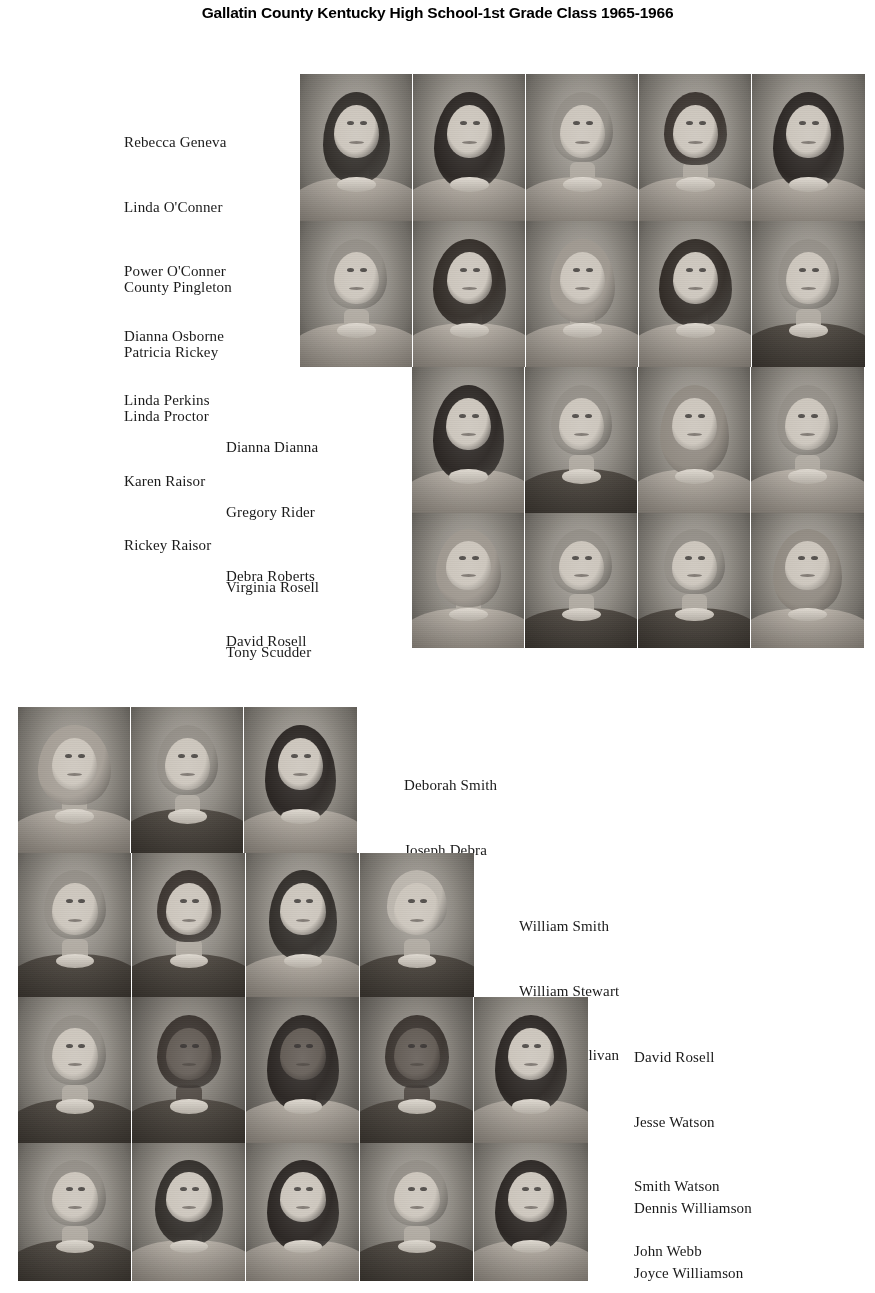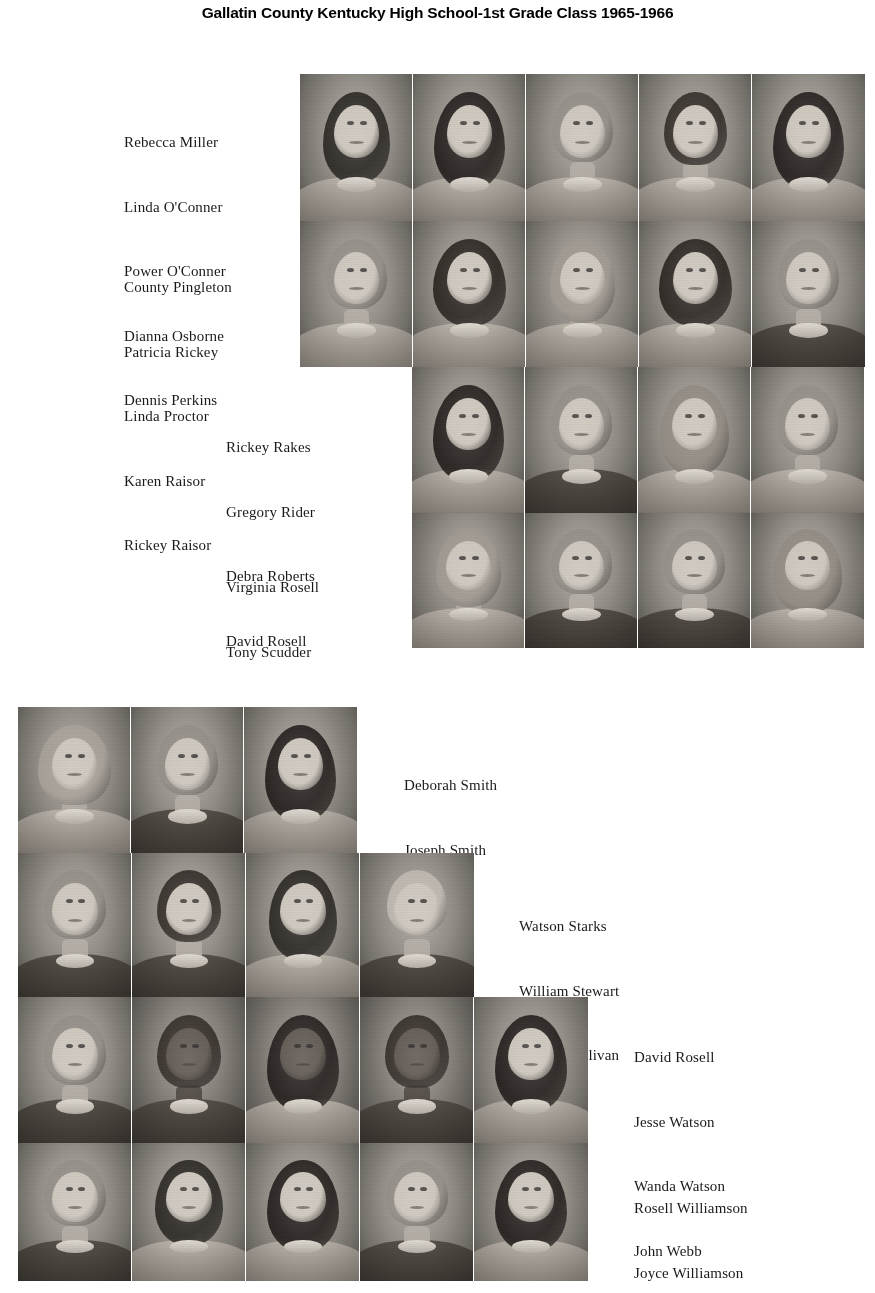--- a/index.html
+++ b/index.html
@@ -102,72 +102,72 @@
     position: absolute;
     border-radius: 50%;
   }
 </style>
 </head>
 <body>
 
 <div id="page-title">Gallatin County Kentucky High School-1st Grade Class 1965-1966</div>
 
 <div class="name-block" style="top:89px; left:124px;">
-  <div>Rebecca Miller</div>
+  <div>Rebecca Geneva</div>
   <div>Linda O'Conner</div>
   <div>Power O'Conner</div>
   <div>Dianna Osborne</div>
-  <div>Dennis Perkins</div>
+  <div>Linda Perkins</div>
 </div>
 
 <div class="name-block" style="top:234px; left:124px;">
   <div>County Pingleton</div>
   <div>Patricia Rickey</div>
   <div>Linda Proctor</div>
   <div>Karen Raisor</div>
   <div>Rickey Raisor</div>
 </div>
 
 <div class="name-block" style="top:394px; left:226px;">
-  <div>Rickey Rakes</div>
+  <div>Dianna Dianna</div>
   <div>Gregory Rider</div>
   <div>Debra Roberts</div>
   <div>David Rosell</div>
 </div>
 
 <div class="name-block" style="top:534px; left:226px;">
   <div>Virginia Rosell</div>
   <div>Tony Scudder</div>
   <div>David Skirvin</div>
   <div>Pamela Slaughter</div>
 </div>
 
 <div class="name-block" style="top:732px; left:404px;">
   <div>Deborah Smith</div>
-  <div>Joseph Smith</div>
+  <div>Joseph Debra</div>
   <div>Judy Snow</div>
 </div>
 
 <div class="name-block" style="top:873px; left:519px;">
-  <div>Watson Starks</div>
+  <div>William Smith</div>
   <div>William Stewart</div>
   <div>Pamela Sullivan</div>
   <div>James Tuel</div>
 </div>
 
 <div class="name-block" style="top:1004px; left:634px;">
   <div>David Rosell</div>
   <div>Jesse Watson</div>
-  <div>Wanda Watson</div>
+  <div>Smith Watson</div>
   <div>John Webb</div>
   
 </div>
 
 <div class="name-block" style="top:1155px; left:634px;">
-  <div>Rosell Williamson</div>
+  <div>Dennis Williamson</div>
   <div>Joyce Williamson</div>
   
   
   
 </div>
 
 <div class="photo-row" id="row1" style="top:74px; left:300px;">
     <div class="photo" title="Rebecca Miller" style="width: 113px; height: 147px;">
       <div class="bg" style="background: radial-gradient(at 50% 38%, rgb(169, 164, 156) 0%, rgb(126, 122, 115) 72%, rgb(95, 91, 85) 100%);"></div>
       <div class="body" style="width: 144.64px; height: 58.8px; left: -15.82px; top: 102.9px; background: linear-gradient(rgb(180, 173, 164) 0%, rgb(140, 133, 124) 100%);"></div>

